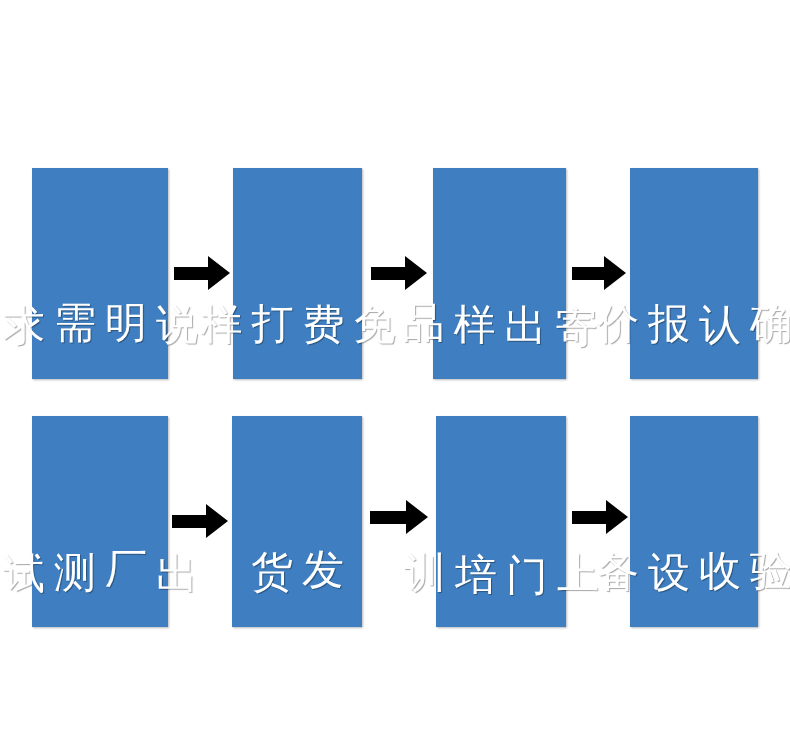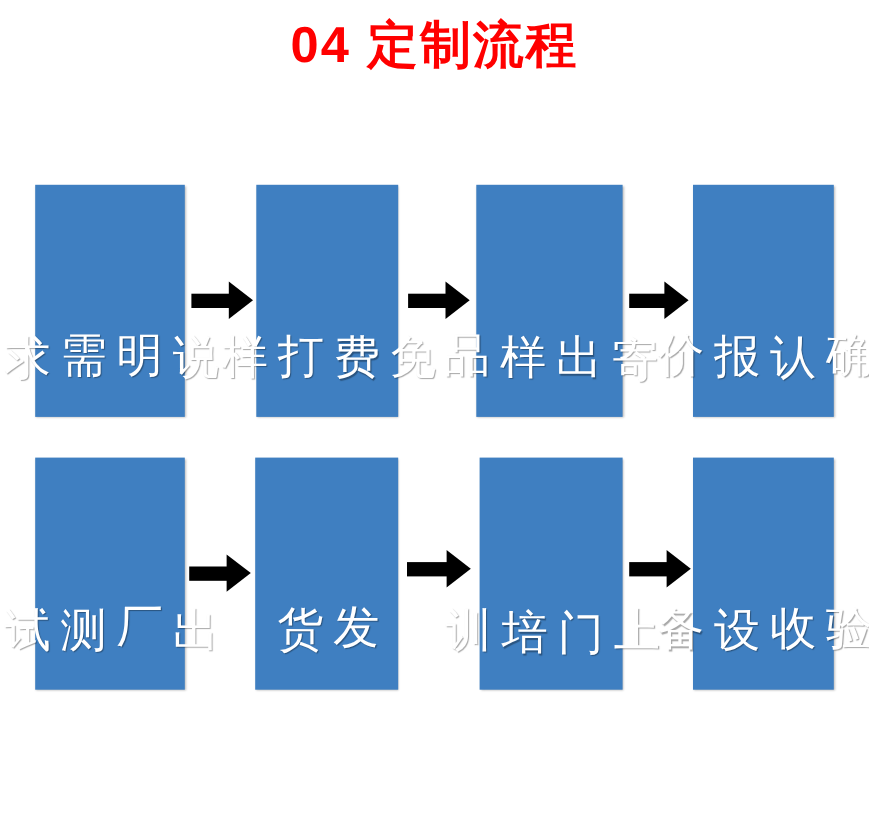--- a/index.html
+++ b/index.html
@@ -85,21 +85,20 @@
     border-top: 17px solid transparent;
     border-bottom: 17px solid transparent;
     border-left: 22px solid #000000;
   }
 </style>
 </head>
 <body>
 
 <div id="page-root">
 
-  <div class="title">04 定制流程</div>
 
   <div class="flow-box" style="left:32px; top:168px; width:136px; height:211px;">
     <span class="flow-box-label">说
 明
 需
 求</span>
   </div>
 
   <div class="arrow" style="left:174px; top:256px; width:56px;">
     <div class="shaft" style="width:36px;"></div>

